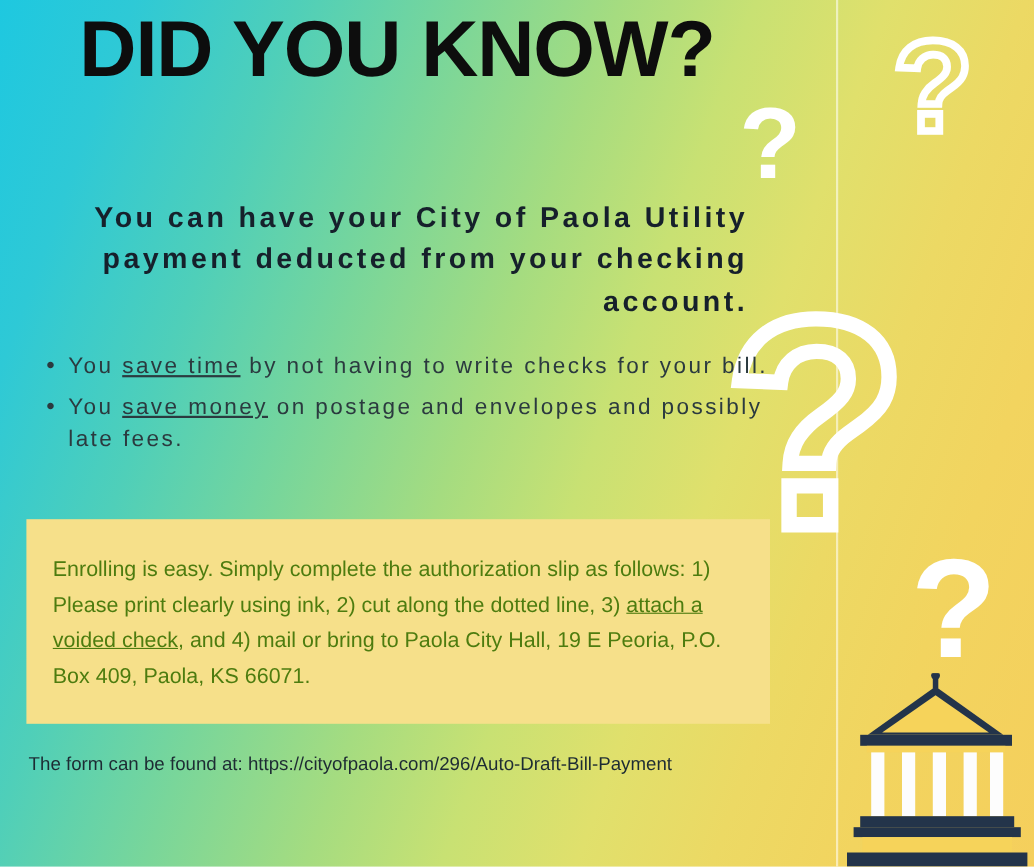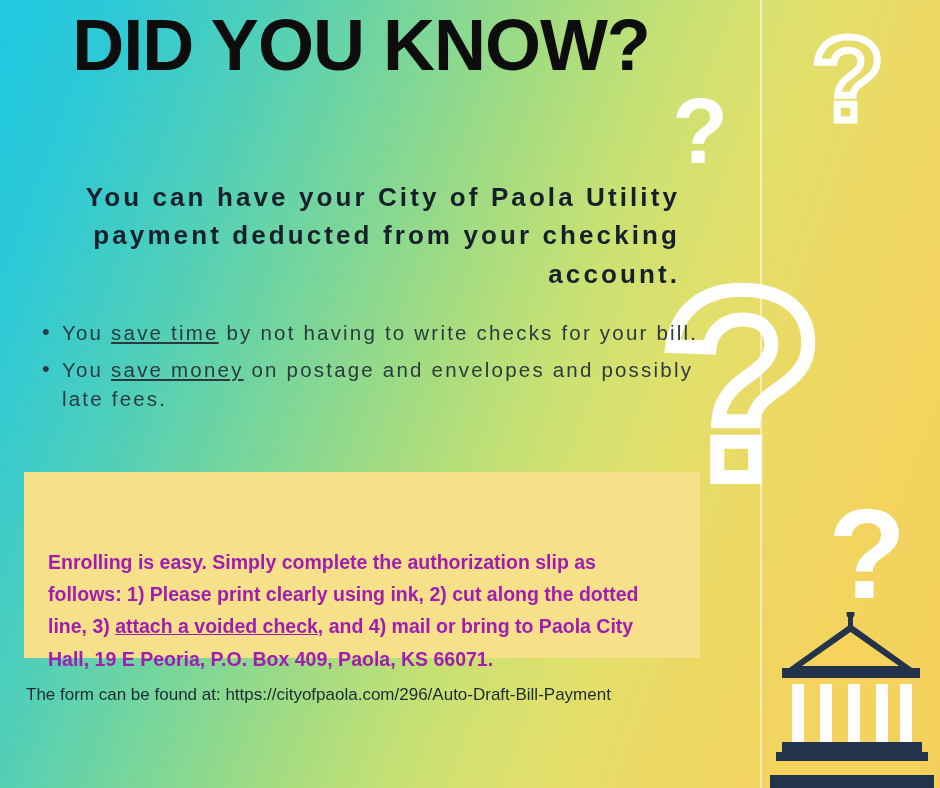--- a/index.html
+++ b/index.html
@@ -93,24 +93,23 @@
 
   .callout {
     position: absolute;
     left: 24px; top: 472px;
     width: 676px; height: 186px;
     background: #f6e08a;
     padding: 30px 26px 0 24px;
   }
   .callout p {
     font-size: 19.5px;
-    font-weight: bold;
+    font-weight: normal;
     line-height: 1.65;
-    color: #a21caf;
-    margin-top: 44px;
+    color: #4d7c0f;
   }
 
   .footer {
     position: absolute;
     left: 26px; top: 682px;
     width: 680px;
     font-size: 17px;
     line-height: 1.55;
     color: #1d2b33;
   }

